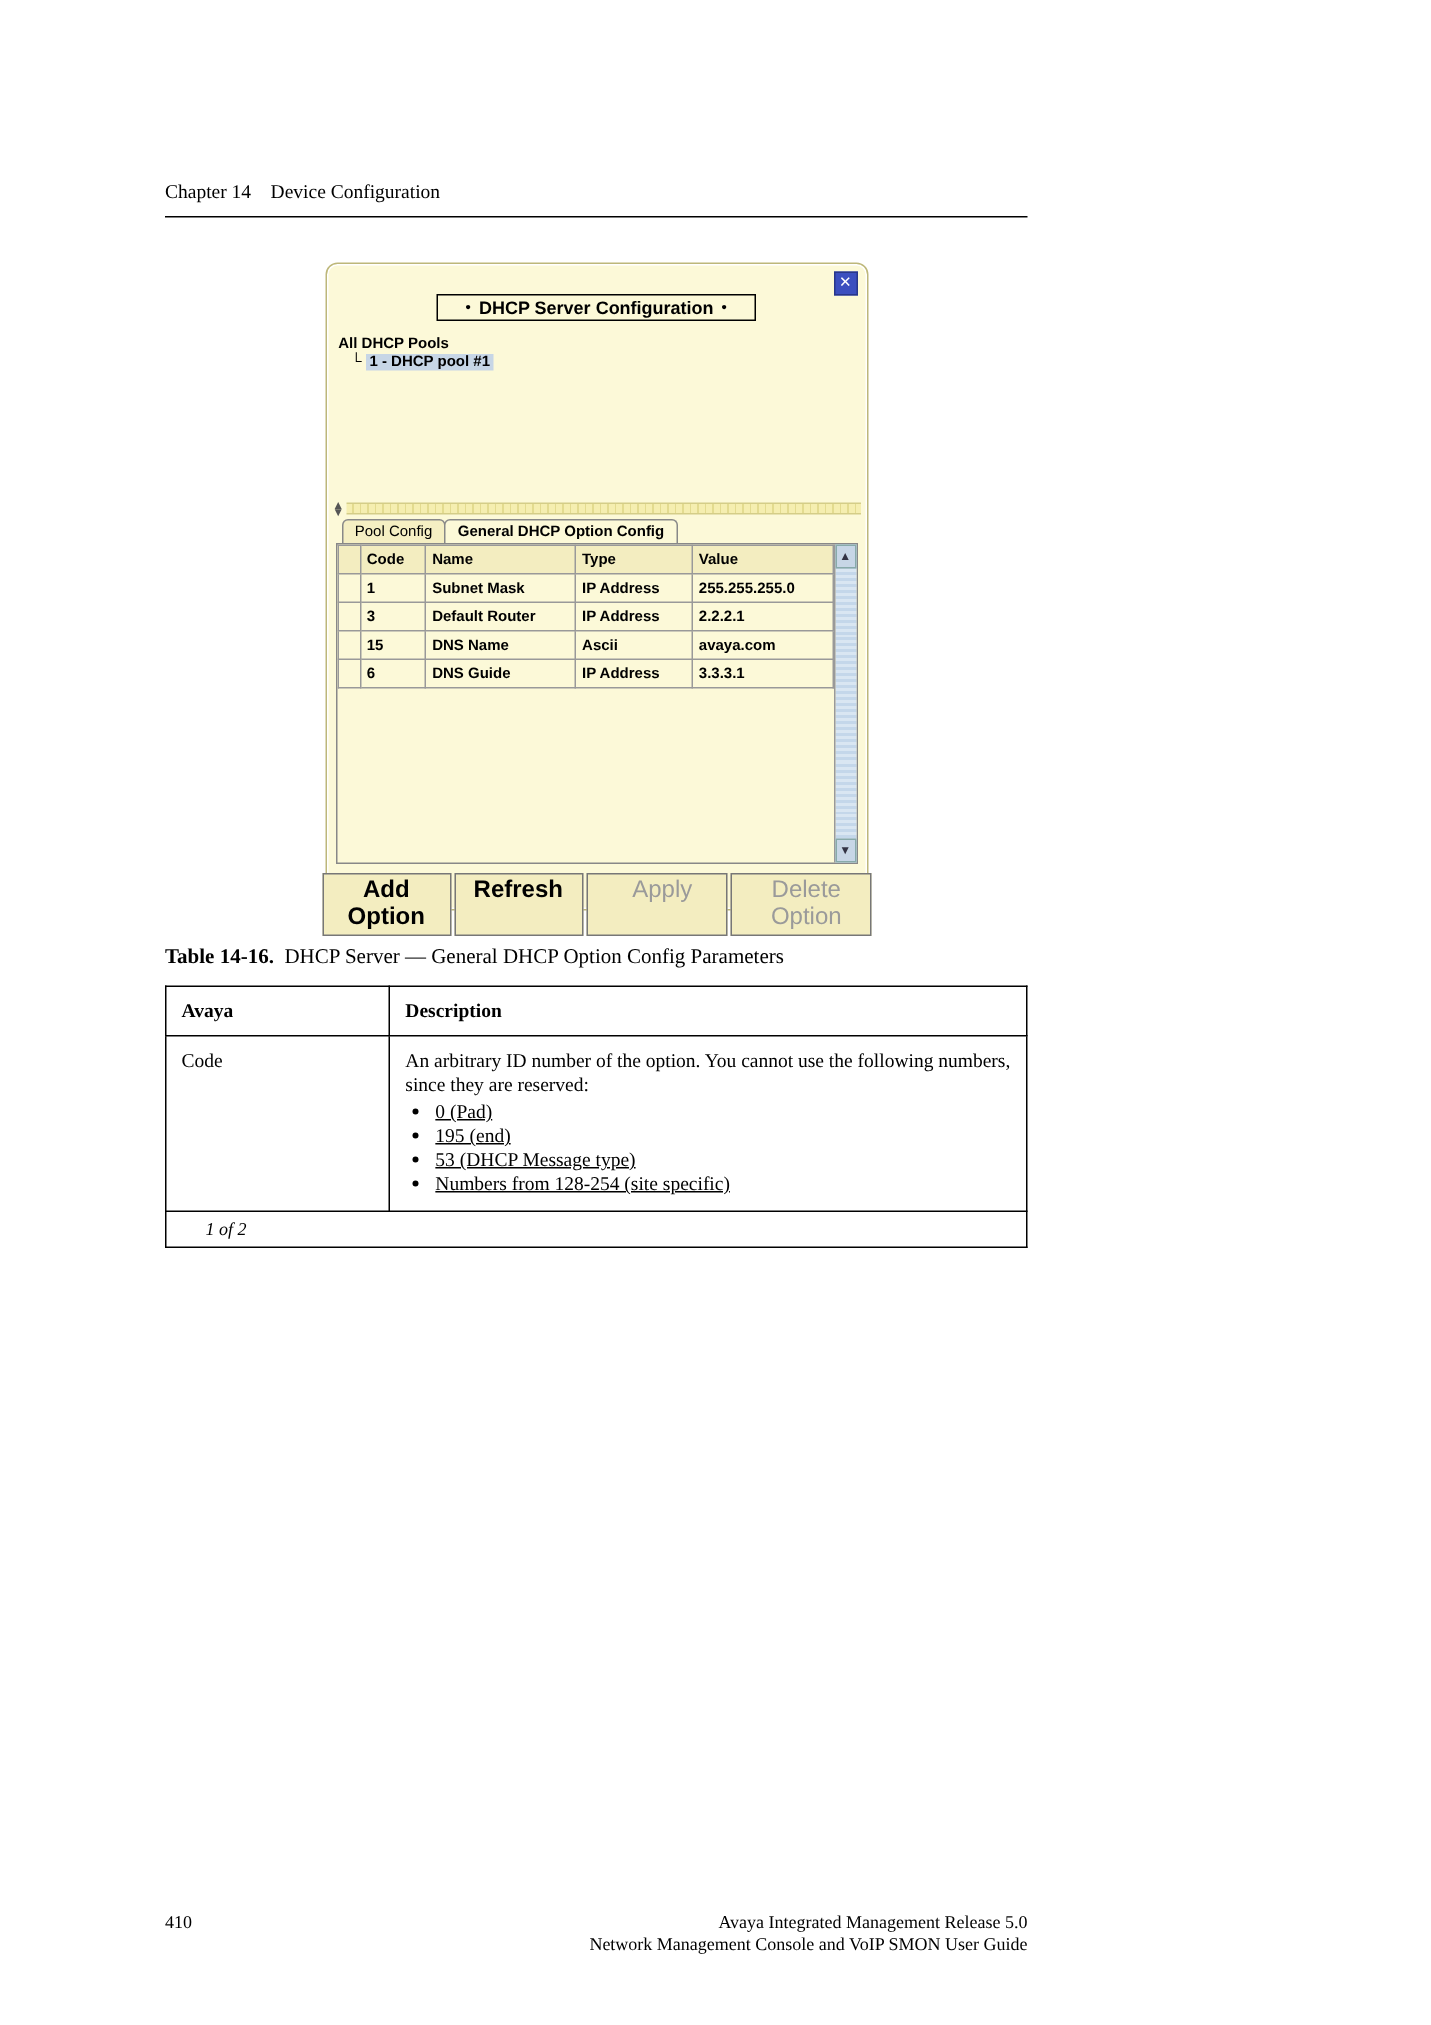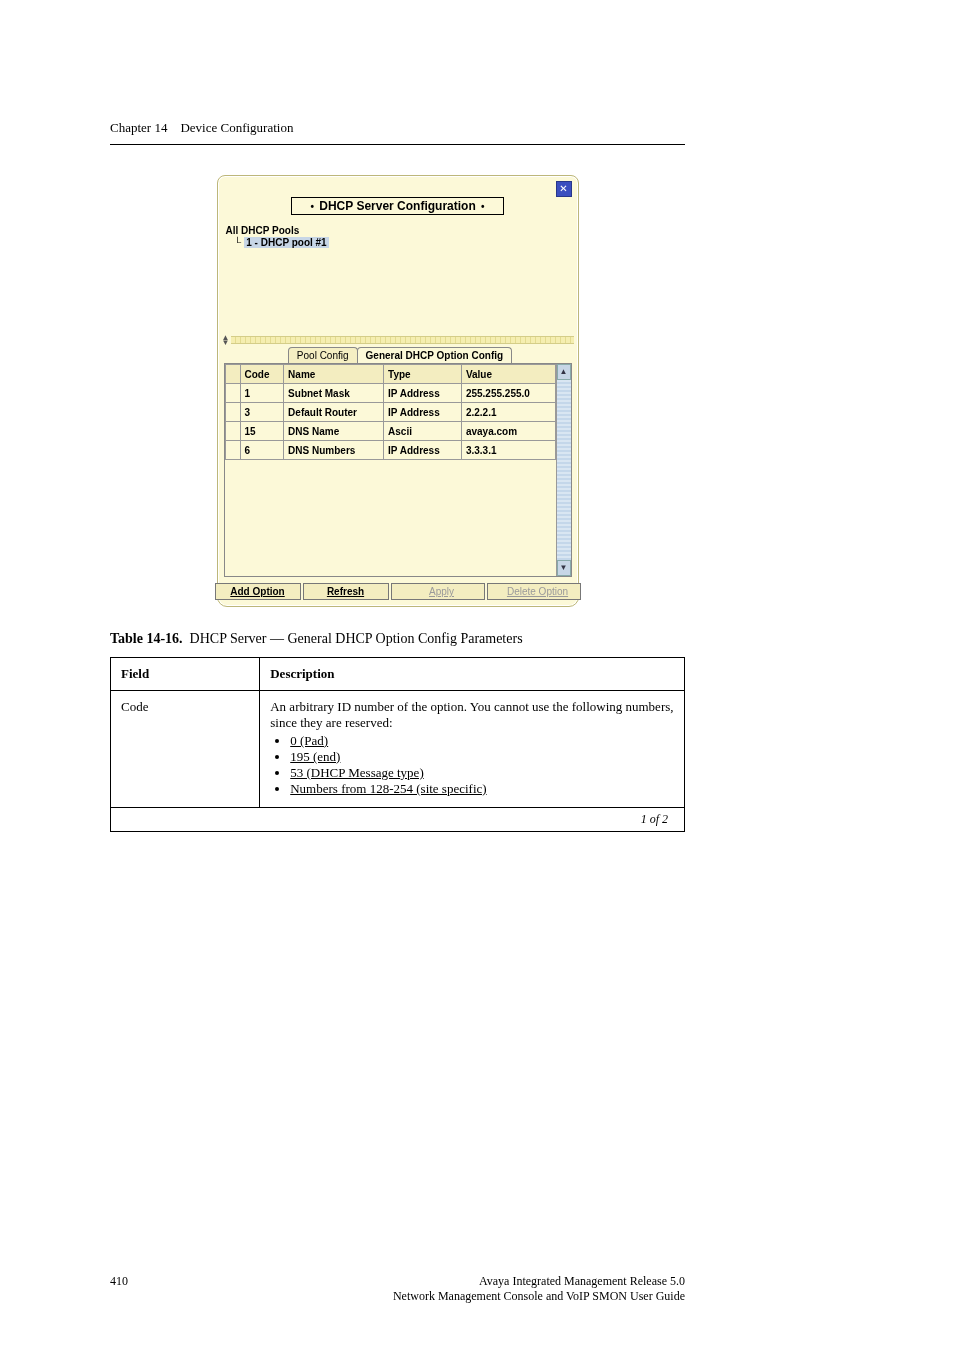--- a/index.html
+++ b/index.html
@@ -119,21 +119,20 @@
     background: repeating-linear-gradient(90deg, #f5eeb0 0 4px, #e3db8f 4px 5px);
     border-top: 1px solid #d4cd88;
     border-bottom: 1px solid #d4cd88;
   }
   .tabsrow {
     margin: 2px 6px 0 10px;
     display: flex;
     font-family: Arial, sans-serif;
     font-size: 10px;
     gap: 0;
-    justify-content: center;
   }
   .tab {
     border: 1px solid #888;
     border-bottom: none;
     padding: 2px 8px;
     background: #FCF9D8;
     border-radius: 4px 4px 0 0;
     margin-right: -1px;
   }
   .tab.active {
@@ -202,26 +201,25 @@
   .btnrow {
     margin: 6px 6px 0 6px;
     display: flex;
     justify-content: center;
     gap: 2px;
     font-family: Arial, sans-serif;
   }
   .wbtn {
     border: 1px solid #777;
     background: #f3edc0;
-    font-size: 10px;
+    font-size: 16px;
     padding: 2px 8px;
     font-weight: bold;
     min-width: 68px;
     text-align: center;
-    text-decoration: underline;
   }
   .wbtn.disabled {
     color: #9a9a9a;
     font-weight: normal;
     padding-left: 16px;
   }
 
   .table-caption {
     margin: 24px 110px 10px 110px;
     font-size: 14px;
@@ -251,24 +249,23 @@
   .params-table ul {
     list-style: disc;
     margin: 2px 0 2px 20px;
     padding: 0;
   }
   .params-table ul li {
     margin: 0 0;
     text-decoration: underline;
   }
   .params-table tr.continued td {
-    text-align: right;
     font-style: italic;
     font-size: 12px;
-    padding: 4px 16px;
+    padding: 4px 26px;
   }
 
   .footer {
     position: absolute;
     bottom: 46px;
     left: 110px;
     right: 110px;
     display: flex;
     justify-content: space-between;
     font-size: 12px;
@@ -345,21 +342,21 @@
               <tr>
                 <td class="sel"></td>
                 <td>15</td>
                 <td>DNS Name</td>
                 <td>Ascii</td>
                 <td>avaya.com</td>
               </tr>
               <tr>
                 <td class="sel"></td>
                 <td>6</td>
-                <td>DNS Numbers</td>
+                <td>DNS Guide</td>
                 <td>IP Address</td>
                 <td>3.3.3.1</td>
               </tr>
             </tbody>
           </table>
         </div>
         <div class="grid-scroll">
           <div class="up">▲</div>
           <div class="down">▼</div>
         </div>
@@ -375,21 +372,21 @@
   </div>
 
   <div class="table-caption">
     <b>Table 14-16.</b>
     &nbsp;<span>DHCP Server — General DHCP Option Config Parameters</span>
   </div>
 
   <table class="params-table">
     <thead>
       <tr>
-        <th class="fieldcol">Field</th>
+        <th class="fieldcol">Avaya</th>
         <th>Description</th>
       </tr>
     </thead>
     <tbody>
       <tr>
         <td class="fieldcol">Code</td>
         <td>
           <span>An arbitrary ID number of the option. You cannot use the following numbers, since they are reserved:</span>
           <ul>
             <li>0 (Pad)</li>

